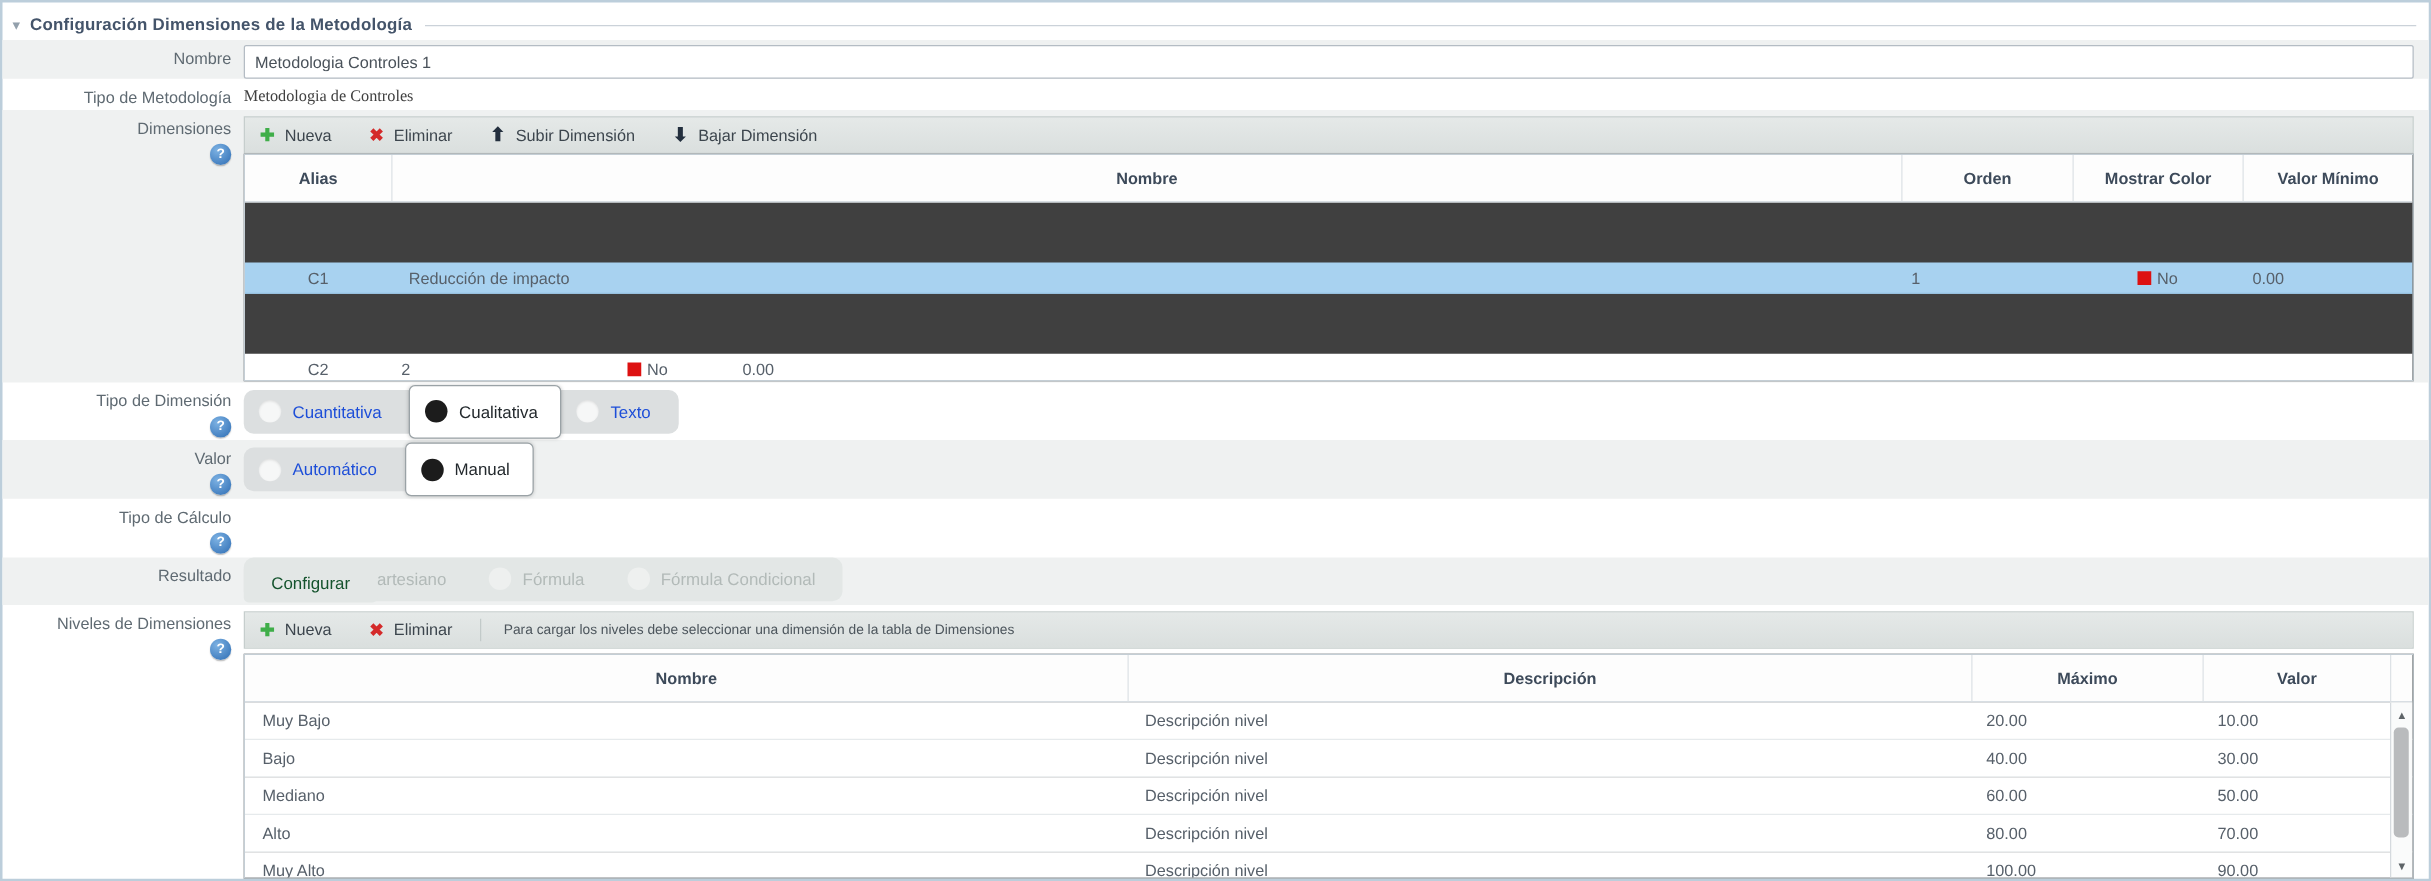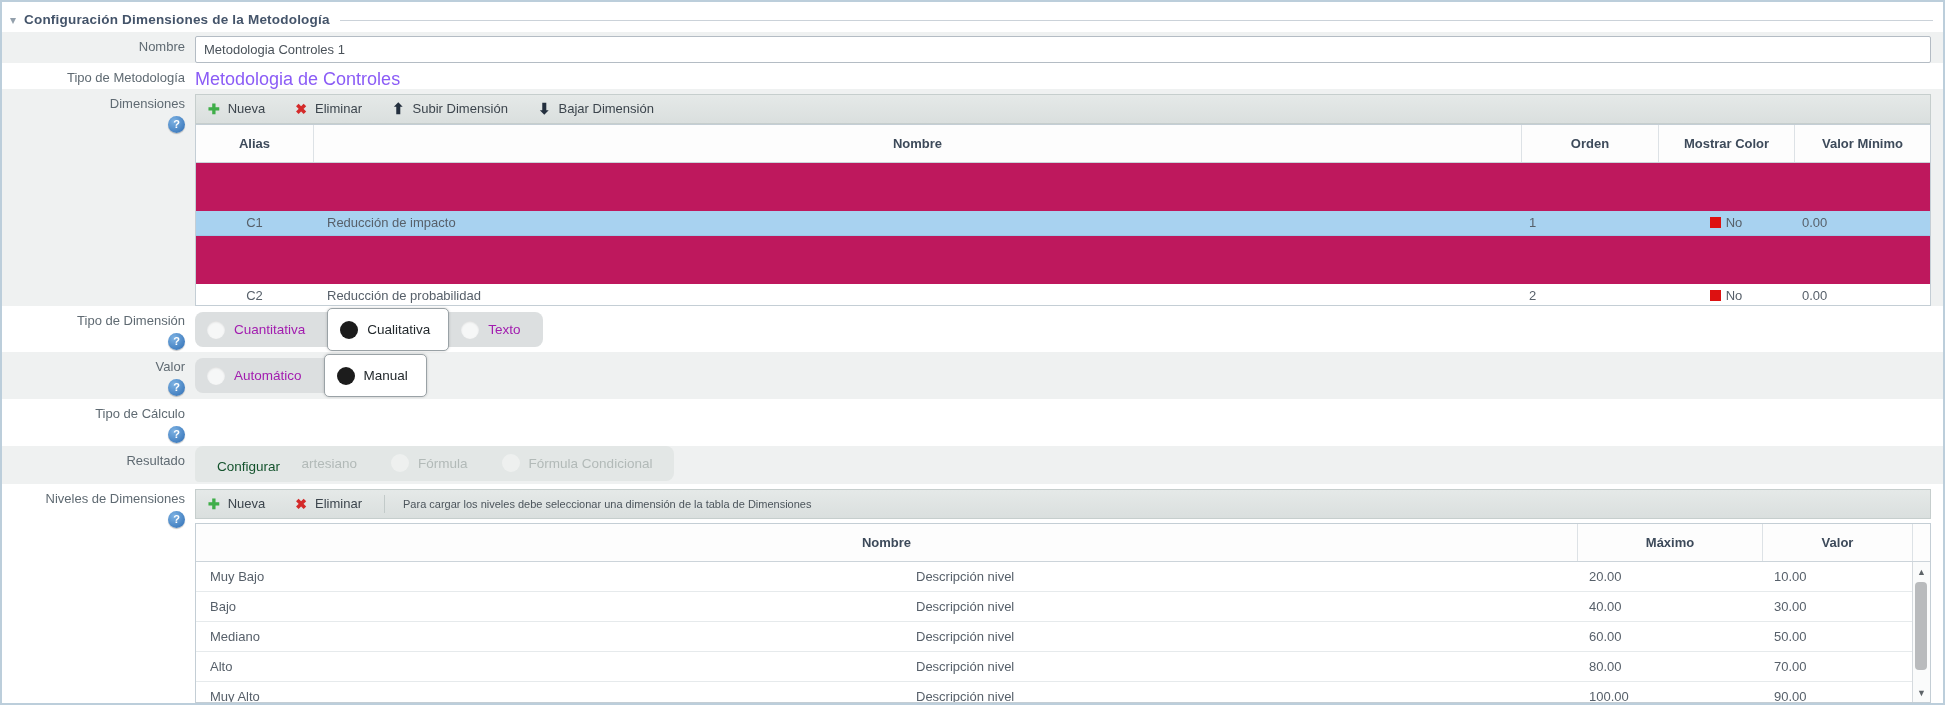--- a/index.html
+++ b/index.html
@@ -13,36 +13,36 @@
   .header-rule{flex:1;border-top:1px solid #cbd2d9;margin-left:10px;margin-top:2px;height:0;}
   
   .frow{display:flex;box-sizing:border-box;}
   .frow.stripe{background:#eff1f1;}
   .flabel{width:193px;box-sizing:border-box;padding:7px 10px 0 0;text-align:right;
     font-size:13px;color:#5f6a72;flex:none;line-height:16px;}
   .help-icon{display:block;width:17px;height:17px;margin:4px 0 0 auto;border-radius:50%;
     background:radial-gradient(circle at 35% 30%, #7db2e3, #2d6cb3);color:#fff;font-size:11px;
     font-weight:bold;text-align:center;line-height:17px;box-shadow:0 1px 1px rgba(0,0,0,.25);}
   .fcontent{flex:1;box-sizing:border-box;padding:4px 12px 0 0;position:relative;min-width:0;border-radius:15px;}
-  .static-value{font-size:18px;color:#8b5cf6;padding-top:2px;}
+  .static-value{font-size:13px;color:#404040;padding-top:2px;font-family:Liberation Serif, serif;}
   .text-input{box-sizing:border-box;width:100%;height:27px;border:1px solid #b4bcc4;border-radius:2px;
     padding:0 8px;font-size:13px;color:#4a525a;background:#fff;font-family:"Liberation Sans",sans-serif;outline:none;}
   
   .toolbar{height:30px;box-sizing:border-box;background:linear-gradient(#e5e9e8,#dadfde);
     border:1px solid #c6cecd;display:flex;align-items:center;padding:0 12px;}
   .tool-btn{display:inline-flex;align-items:center;gap:8px;margin-right:30px;font-size:13px;
     color:#3c454d;white-space:nowrap;cursor:default;}
   .ti{font-size:14px;line-height:1;}
   .ti.plus{color:#3fae49;font-weight:bold;}
   .ti.cross{color:#d42a2a;font-weight:bold;}
   .ti.arrow{color:#232f3e;font-size:15px;font-weight:bold;}
   .tool-sep{width:1px;height:18px;background:#c2cac9;margin:0 18px 0 -8px;}
   .tool-hint{font-size:11px;color:#4c555c;white-space:nowrap;}
   
-  .grid-table{box-sizing:border-box;background:#be185d;border:1px solid #c4ced5;overflow:hidden;position:relative;}
+  .grid-table{box-sizing:border-box;background:#404040;border:1px solid #c4ced5;overflow:hidden;position:relative;}
   .gt-header{display:flex;height:38px;box-sizing:border-box;align-items:stretch;background:#fdfdfd;
     border-bottom:1px solid #ccd4da;font-weight:bold;font-size:13px;color:#3d4a5a;}
   .gt-header .cell{display:flex;align-items:center;justify-content:center;box-sizing:border-box;}
   .gt-header .cell + .cell{border-left:1px solid #dde2e6;}
   .gt-row{display:flex;align-items:center;box-sizing:border-box;font-size:13px;color:#57606a;
     border-bottom:1px solid #e6eaec;background:#fff;}
   .gt-row.selected{background:#a8d2f0;border-color:#9cc8e8;}
   .cell{box-sizing:border-box;overflow:hidden;white-space:nowrap;}
   
   .dim-table{height:182px;}
@@ -65,21 +65,21 @@
   
   .vscroll{position:absolute;top:38px;right:0;bottom:0;width:18px;background:#fafbfb;
     border-left:1px solid #d5dade;box-sizing:border-box;}
   .vs-arrow{position:absolute;left:0;right:0;text-align:center;font-size:9px;color:#5e6468;line-height:10px;}
   .vs-up{top:5px;}
   .vs-down{bottom:4px;}
   .vs-thumb{position:absolute;left:2px;right:3px;top:20px;height:88px;background:#b9bbbd;border-radius:4px;}
   
   .seg-group{display:inline-flex;align-items:center;background:#dcdfe0;border-radius:8px;height:35px;margin-top:2px;}
   .seg{display:inline-flex;align-items:center;gap:9px;padding:0 22px 0 12px;height:35px;
-    font-size:13.5px;color:#a21caf;white-space:nowrap;position:relative;}
+    font-size:13.5px;color:#1d4ed8;white-space:nowrap;position:relative;}
   .seg .dot{width:18px;height:18px;border-radius:50%;background:#f6f7f7;
     box-shadow:inset 0 1px 2px rgba(0,0,0,.10);flex:none;}
   .seg.selected{background:#fff;border:1px solid #9aa2a6;border-radius:5px;height:41px;margin:-3px 0;
     box-shadow:0 0 3px rgba(0,0,0,.18);color:#23292d;z-index:2;padding-right:18px;}
   .seg.selected .dot{background:#1c1c1c;box-shadow:none;}
   .seg-group.disabled{background:#e3e7e6;margin-top:43px;}
   .seg-group.disabled .seg{color:#b2bab8;}
   .seg-group.disabled .dot{background:#eef0ef;box-shadow:none;}
   .btn-disabled{display:inline-block;background:#e3e7e6;color:#14532d;border:none;border-radius:4px;
     height:30px;padding:0 22px;font-size:13.5px;margin-top:2px;font-family:"Liberation Sans",sans-serif;}
@@ -154,21 +154,20 @@
         <div id="dim-rows">
             <div class="gt-row dim-row selected">
               <div class="cell c-alias">C1</div>
               <div class="cell c-nombre">Reducción de impacto</div>
               <div class="cell c-orden">1</div>
               <div class="cell c-color"><span class="swatch" style="background:#dd1111"></span><span class="mc-label">No</span></div>
               <div class="cell c-vmin">0.00</div>
             </div>
             <div class="gt-row dim-row">
               <div class="cell c-alias">C2</div>
-              <div class="cell c-nombre">Reducción de probabilidad</div>
               <div class="cell c-orden">2</div>
               <div class="cell c-color"><span class="swatch" style="background:#dd1111"></span><span class="mc-label">No</span></div>
               <div class="cell c-vmin">0.00</div>
             </div>
             <div class="gt-row dim-row">
               <div class="cell c-alias">C3</div>
               <div class="cell c-orden">3</div>
               <div class="cell c-color"><span class="swatch" style="background:#169a16"></span><span class="mc-label bold">Sí</span></div>
               <div class="cell c-vmin">0.00</div>
             </div>
@@ -263,20 +262,21 @@
         <span class="tool-btn">
           <span class="ti cross">✖</span>
           <span>Eliminar</span>
           </span>
         <span class="tool-sep"></span>
         <span class="tool-hint">Para cargar los niveles debe seleccionar una dimensión de la tabla de Dimensiones</span>
       </div>
       <div class="grid-table niv-table">
         <div class="gt-header">
           <div class="cell n-nombre" style="justify-content:center;padding-left:0;">Nombre</div>
+          <div class="cell n-desc" style="justify-content:center;padding-left:0;">Descripción</div>
           <div class="cell n-max" style="justify-content:center;padding-left:0;">Máximo</div>
           <div class="cell n-valor" style="justify-content:center;padding-left:0;">Valor</div>
           <div class="cell n-scroll"></div>
         </div>
         <div id="niv-rows">
             <div class="gt-row niv-row">
               <div class="cell n-nombre">Muy Bajo</div>
               <div class="cell n-desc">Descripción nivel</div>
               <div class="cell n-max">20.00</div>
               <div class="cell n-valor">10.00</div>

